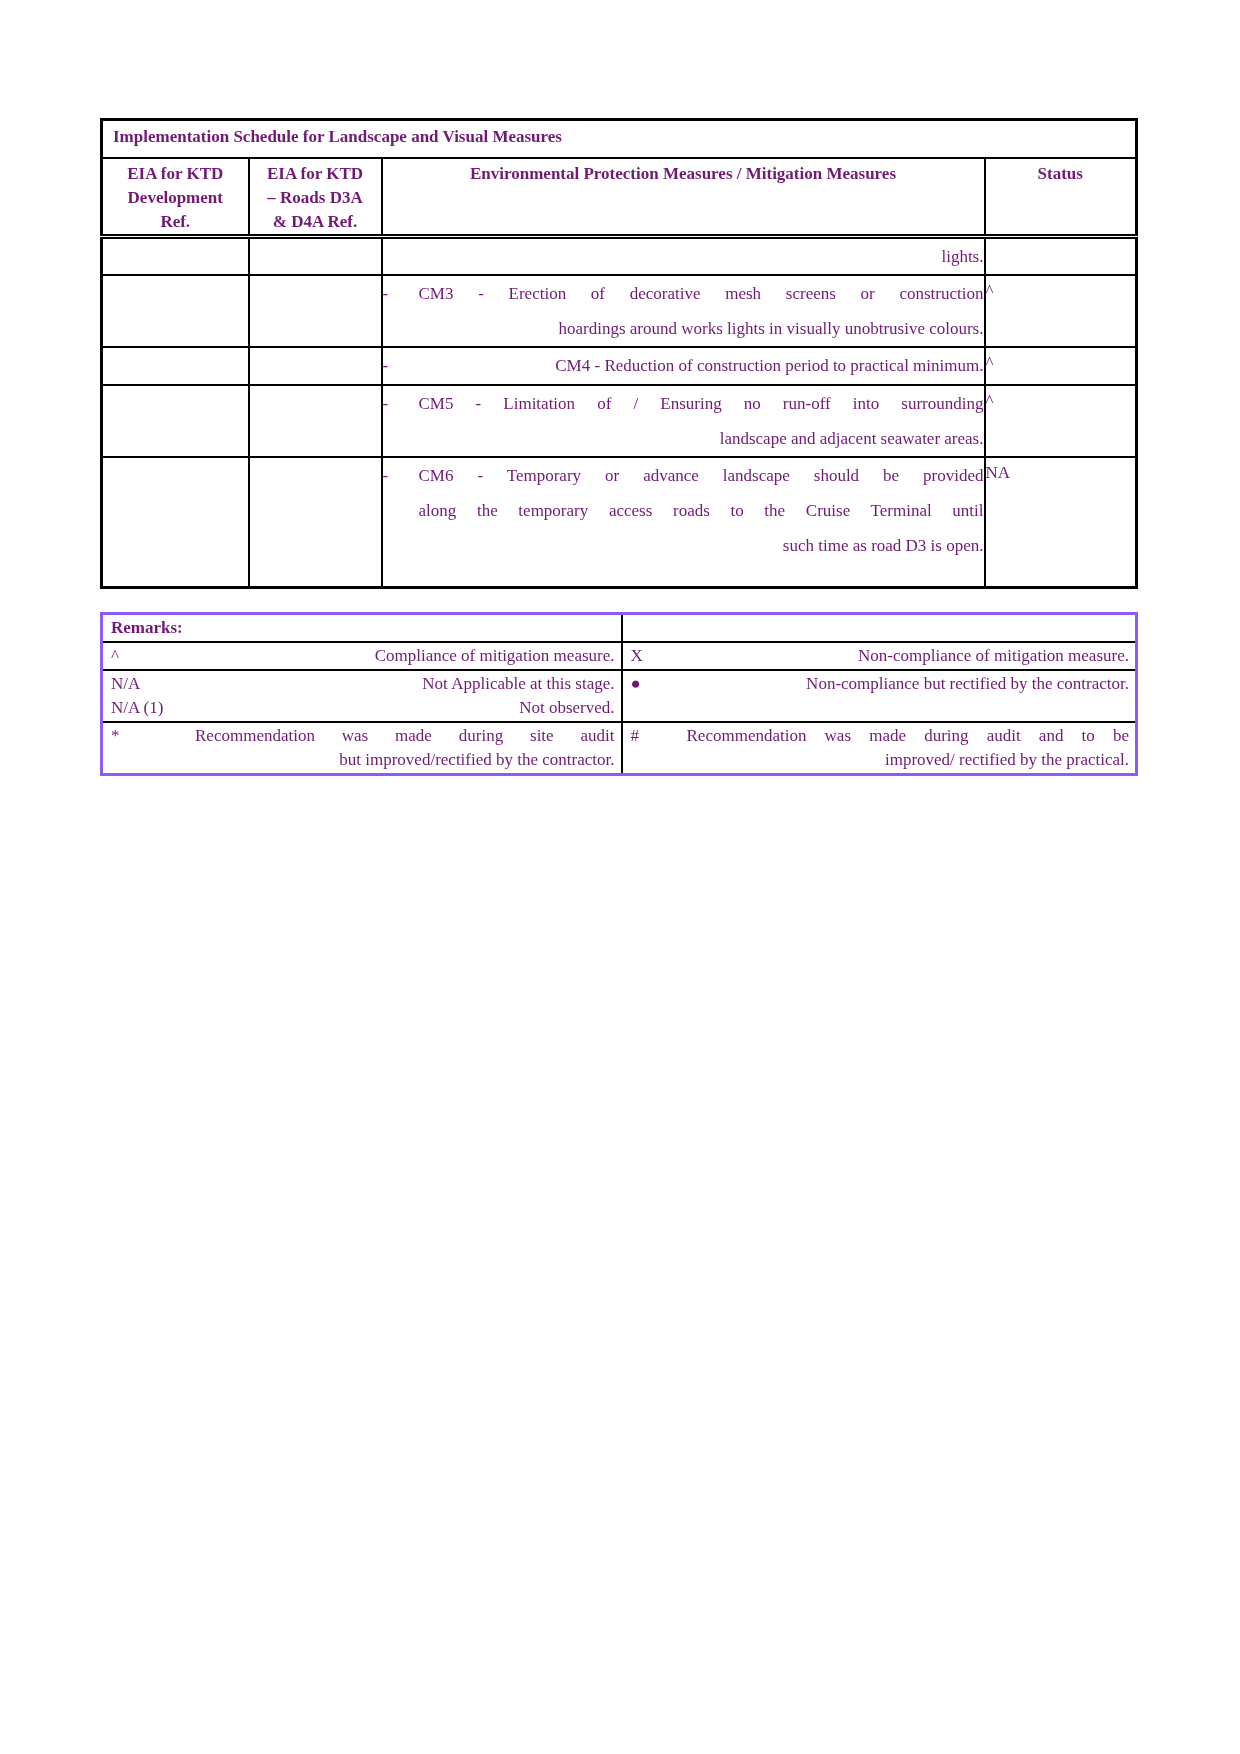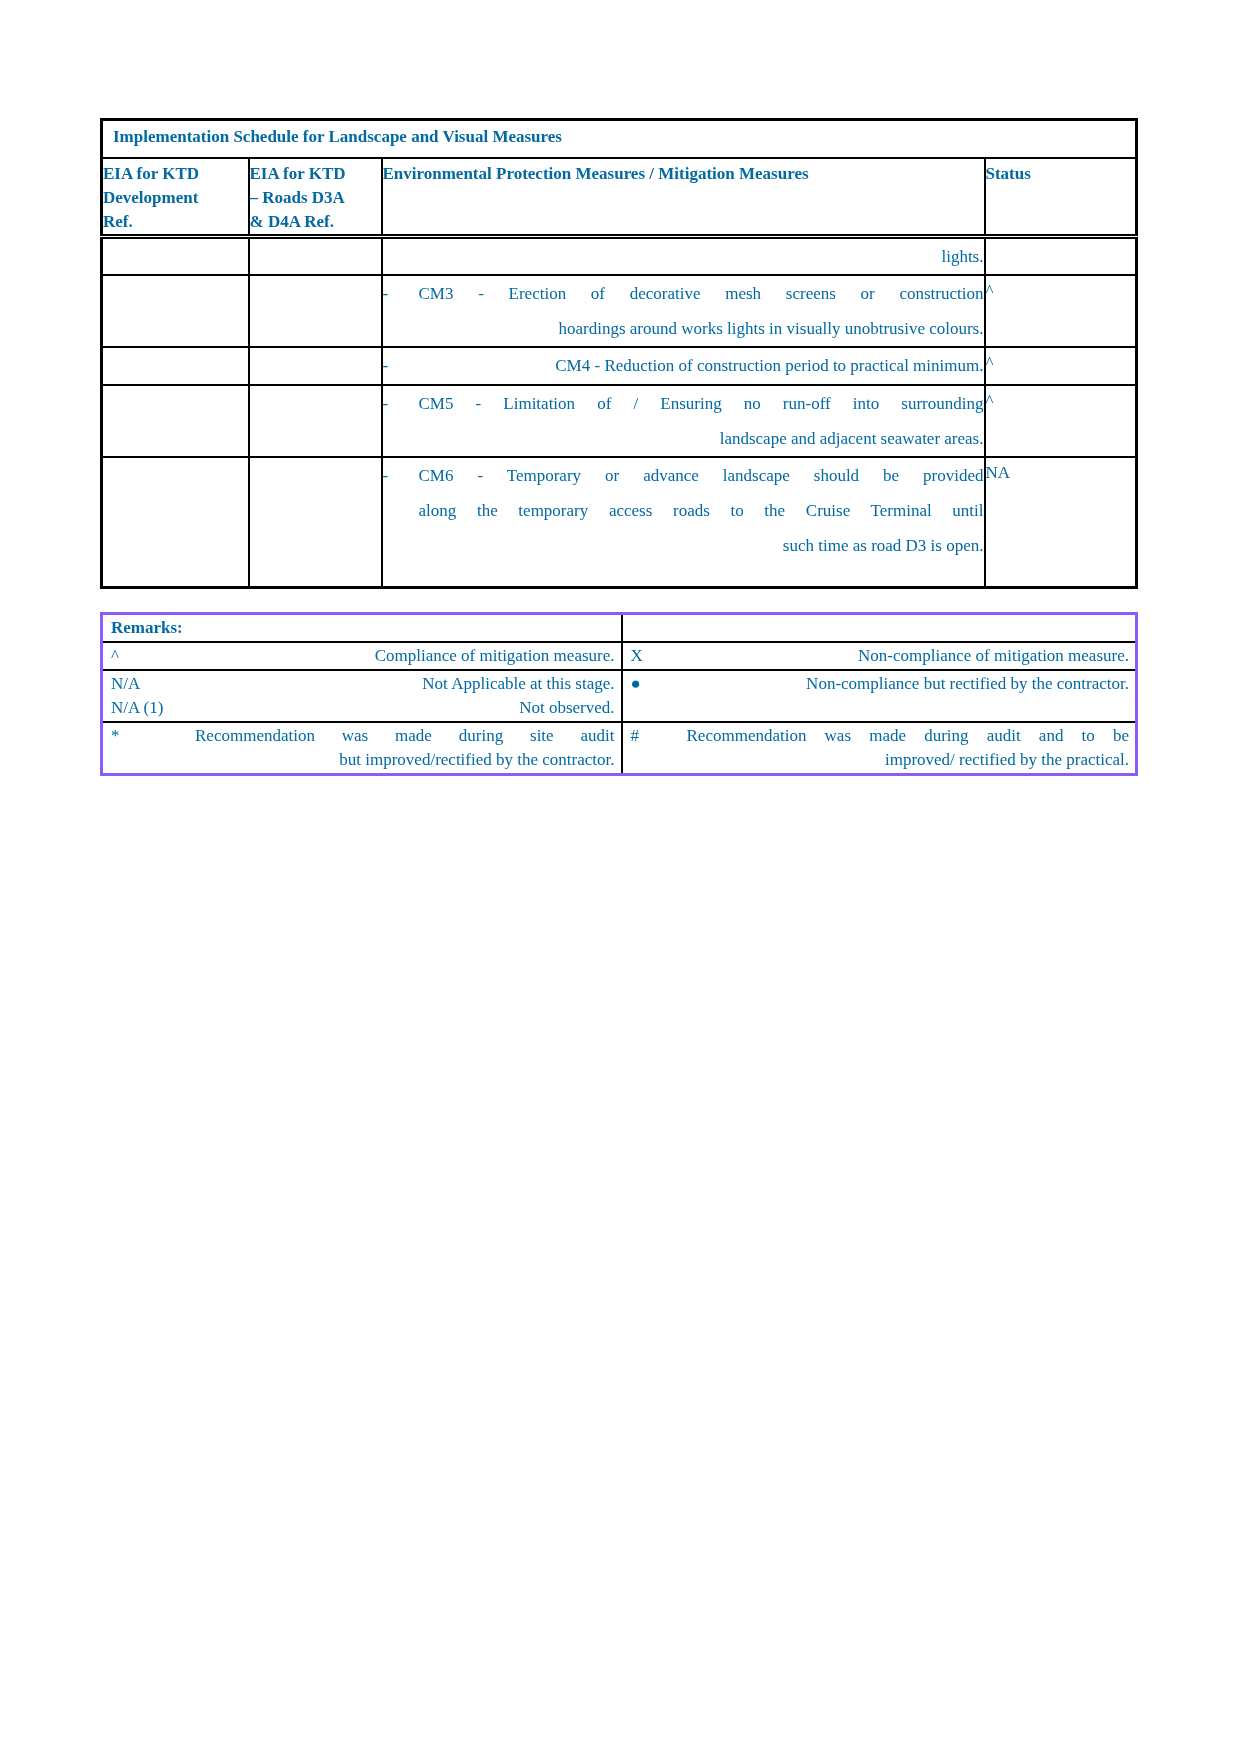--- a/index.html
+++ b/index.html
@@ -2,21 +2,21 @@
 <html><head>
 <meta charset="utf-8">
 <style>
   * { box-sizing: border-box; }
   html, body { margin: 0; padding: 0; background: #fff; }
   .page {
     position: relative;
     width: 1240px;
     height: 1314px;
     background: #ffffff;
-    color: #0369a1;
+    color: #701a75;
     font-family: "Liberation Serif", serif;
     overflow: hidden;
   }
 
   
   table.main {
     position: absolute;
     left: 100px;
     top: 118px;
     width: 1035px;
@@ -31,21 +31,21 @@
     font-size: 17px;
   }
   tr.title-row td {
     font-weight: bold;
     padding: 6px 10px 5px 10px;
     height: 38px;
     border-bottom: 2px solid #000;
   }
   tr.header-row td {
     font-weight: bold;
-    text-align: left;
+    text-align: center;
     border-bottom: 5px double #000;
     height: 74px;
     padding-top: 3px;
     line-height: 24px;
     margin-top: 41px;
   }
   td.hdr-pre { white-space: pre-line; }
   td.hdr-status { padding-top: 14px; }
   tr.r-lights  { height: 38px; }
   tr.r-cm3     { height: 72px; }

